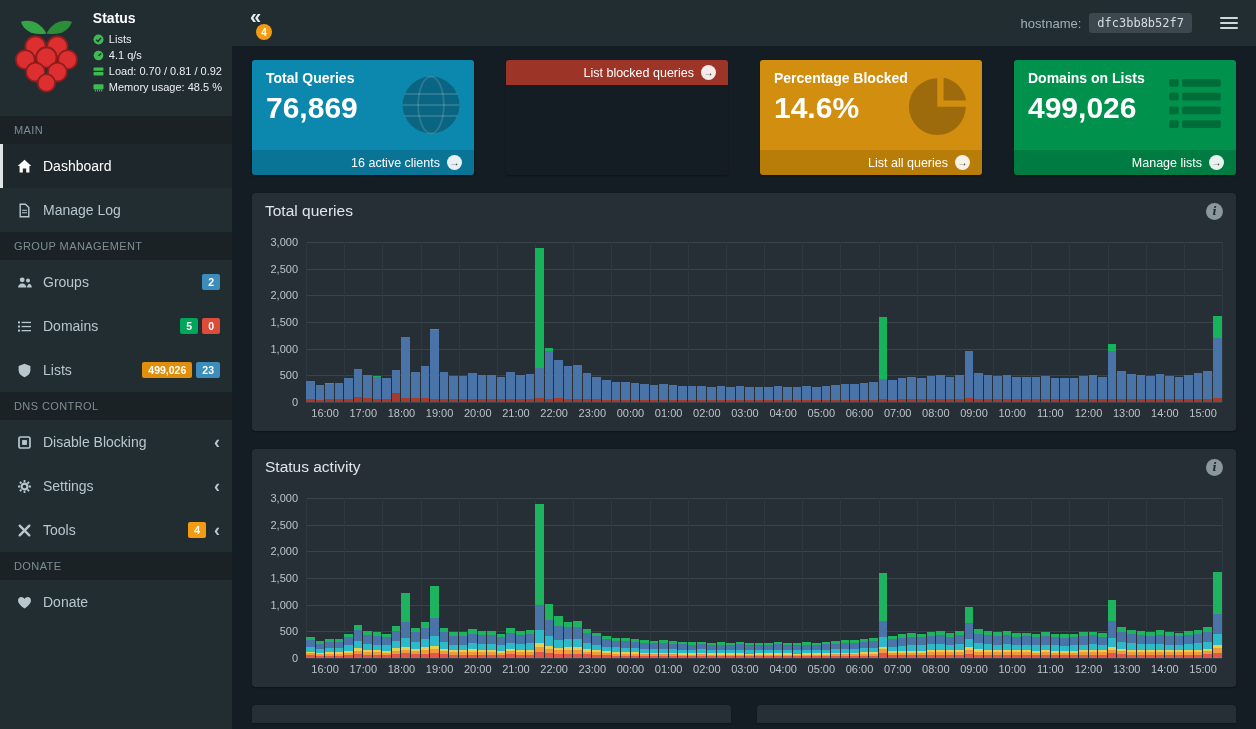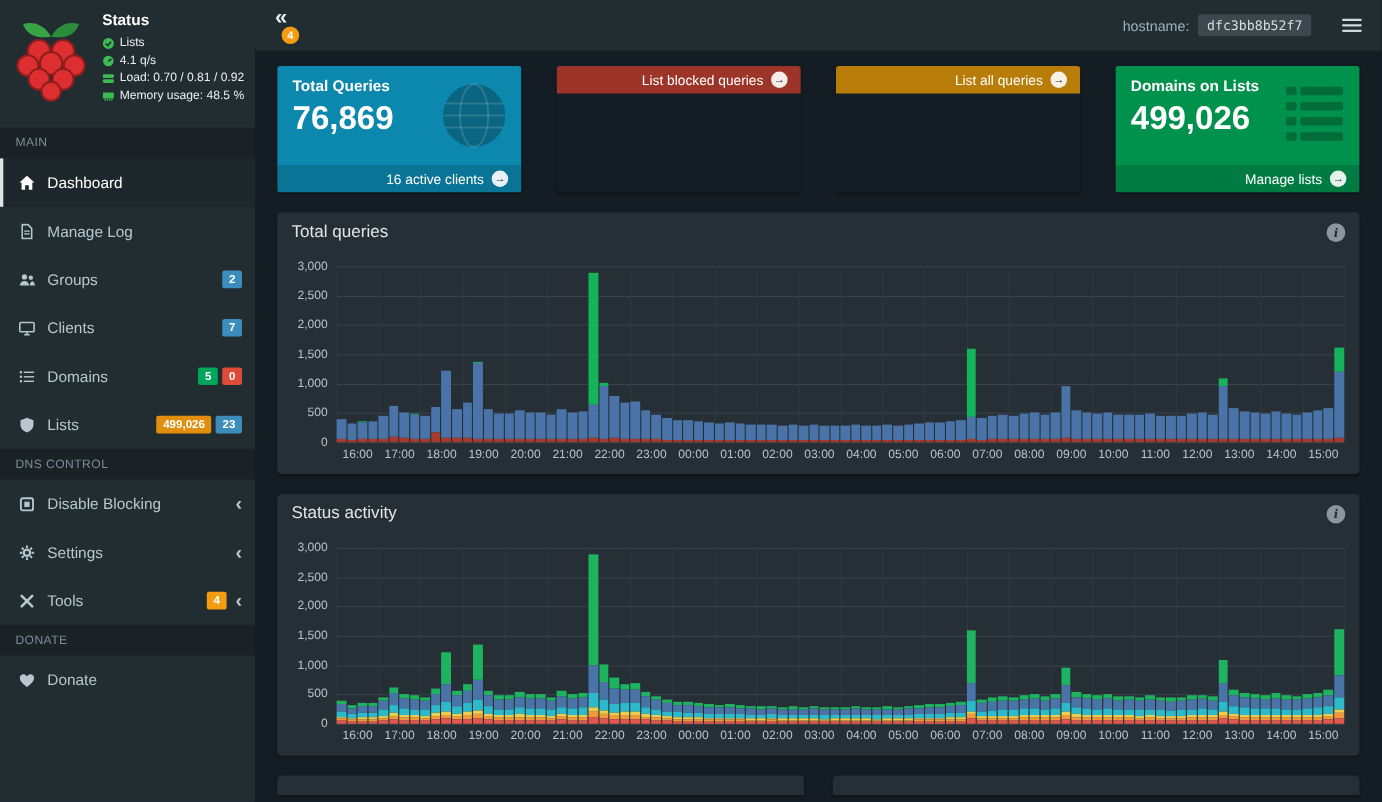--- a/index.html
+++ b/index.html
@@ -164,48 +164,37 @@
       <div class="menu-item">
         <span class="mi-icon">
           <svg width="15" height="15" viewBox="0 0 15 15">
               <path d="M3.2 1.2h5.2l3.4 3.4v9.2H3.2z" fill="none" stroke="currentColor" stroke-width="1.4"></path>
               <path d="M5 7.2h5M5 9.7h5" stroke="currentColor" stroke-width="1.1"></path>
             </svg>
         </span>
         <span>Manage Log</span>
       </div>
 
+      <div class="menu-header">GROUP MANAGEMENT</div>
 
       <div class="menu-item">
         <span class="mi-icon">
           <svg width="16" height="15" viewBox="0 0 16 15" fill="currentColor">
               <circle cx="5.2" cy="4.8" r="2.4"></circle>
               <circle cx="11" cy="5.4" r="2"></circle>
               <path d="M1 12.6c0-2.6 1.9-4.2 4.2-4.2s4.2 1.6 4.2 4.2z"></path>
               <path d="M10 12.6c.1-1.9 1-3.3 2.3-3.9 1.5.4 2.5 1.7 2.5 3.9z"></path>
             </svg>
         </span>
         <span>Groups</span>
         <span class="badges">
             <span class="badge blue">2</span>
           </span>
       </div>
 
-      <div class="menu-item">
-        <span class="mi-icon">
-          <svg width="15" height="15" viewBox="0 0 15 15">
-              <rect x="1" y="2.2" width="13" height="8.4" rx="1" fill="none" stroke="currentColor" stroke-width="1.4"></rect>
-              <path d="M5 13.4h5M7.5 10.6v2.8" stroke="currentColor" stroke-width="1.4"></path>
-            </svg>
-        </span>
-        <span>Clients</span>
-        <span class="badges">
-            <span class="badge blue">7</span>
-          </span>
-      </div>
 
       <div class="menu-item">
         <span class="mi-icon">
           <svg width="15" height="15" viewBox="0 0 15 15" fill="currentColor">
               <rect x="1" y="2.4" width="2" height="2"></rect>
               <rect x="1" y="6.5" width="2" height="2"></rect>
               <rect x="1" y="10.6" width="2" height="2"></rect>
               <rect x="4.6" y="2.8" width="9.4" height="1.3"></rect>
               <rect x="4.6" y="6.9" width="9.4" height="1.3"></rect>
               <rect x="4.6" y="11" width="9.4" height="1.3"></rect>
@@ -323,20 +312,28 @@
         </div>
 
         <div class="card card--red">
           <div class="card-footer">
             <span>List blocked queries</span>
             <span class="arrow-circle">→</span>
           </div>
         </div>
 
         <div class="card card--yellow">
+          <div class="card-body">
+            <svg class="card-icon" width="64" height="64" viewBox="0 0 72 72">
+              <path d="M33 39V7A32 32 0 1 0 65 39Z" fill="rgba(0,0,0,0.25)"></path>
+              <path d="M40 32V6.5A32 32 0 0 1 65.5 32Z" fill="rgba(0,0,0,0.25)"></path>
+            </svg>
+            <div class="card-title">Percentage Blocked</div>
+            <div class="card-value">14.6%</div>
+          </div>
           <div class="card-footer">
             <span>List all queries</span>
             <span class="arrow-circle">→</span>
           </div>
         </div>
 
         <div class="card card--green">
           <div class="card-body">
             <svg class="card-icon" width="62" height="62" viewBox="0 0 72 72">
               <g fill="rgba(0,0,0,0.25)">

